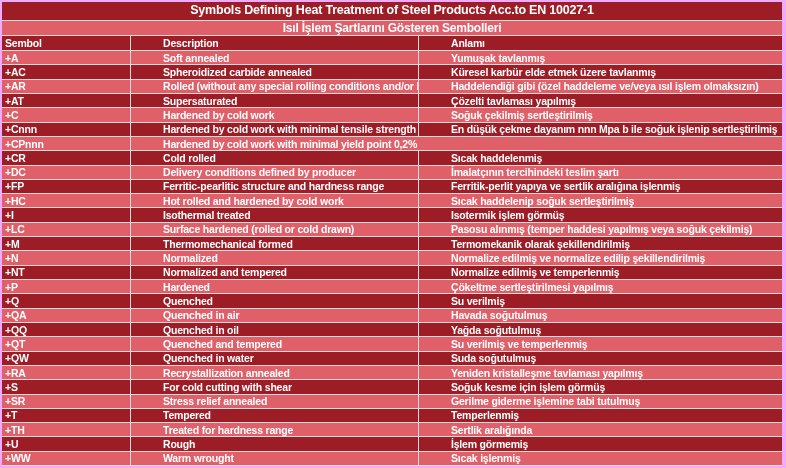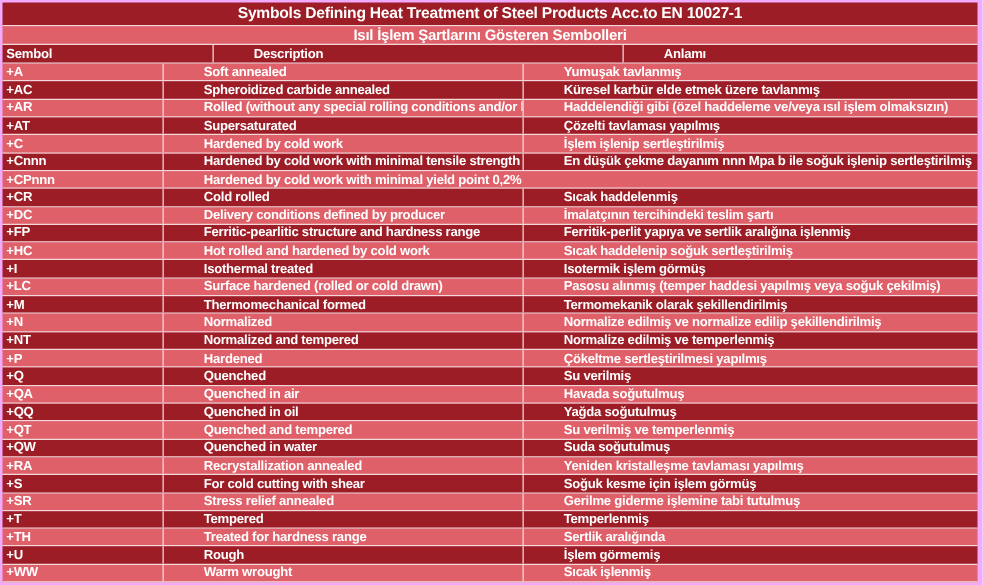--- a/index.html
+++ b/index.html
@@ -38,21 +38,20 @@
   }
   .grid-row {
     display: grid;
     grid-template-columns: 128px 288px 1fr;
     align-items: center;
   }
   .header-row {
     height: 15px;
     background: var(--dark, #9c1d26);
     font-size: 10.5px;
-    gap: 40px;
   }
   .tbody {
     flex: 1;
     display: flex;
     flex-direction: column;
     min-height: 0;
   }
   .data-row { flex: 1; font-size: 10.5px; min-height: 0; }
   .data-row.light { background: var(--salmon, #e0606a); }
   .data-row.dark  { background: var(--dark, #9c1d26); }
@@ -104,21 +103,21 @@
 
   <div class="row grid-row data-row dark">
     <div class="cell">+AT</div>
     <div class="cell">Supersaturated</div>
     <div class="cell">Çözelti tavlaması yapılmış</div>
   </div>
 
   <div class="row grid-row data-row light">
     <div class="cell">+C</div>
     <div class="cell">Hardened by cold work</div>
-    <div class="cell">İşlem işlenip sertleştirilmiş</div>
+    <div class="cell">Soğuk çekilmiş sertleştirilmiş</div>
   </div>
 
   <div class="row grid-row data-row dark">
     <div class="cell">+Cnnn</div>
     <div class="cell">Hardened by cold work with minimal tensile strength nnn in Mpa b</div>
     <div class="cell">En düşük çekme dayanım nnn Mpa b ile soğuk işlenip sertleştirilmiş</div>
   </div>
 
   <div class="row grid-row data-row light">
     <div class="cell">+CPnnn</div>

